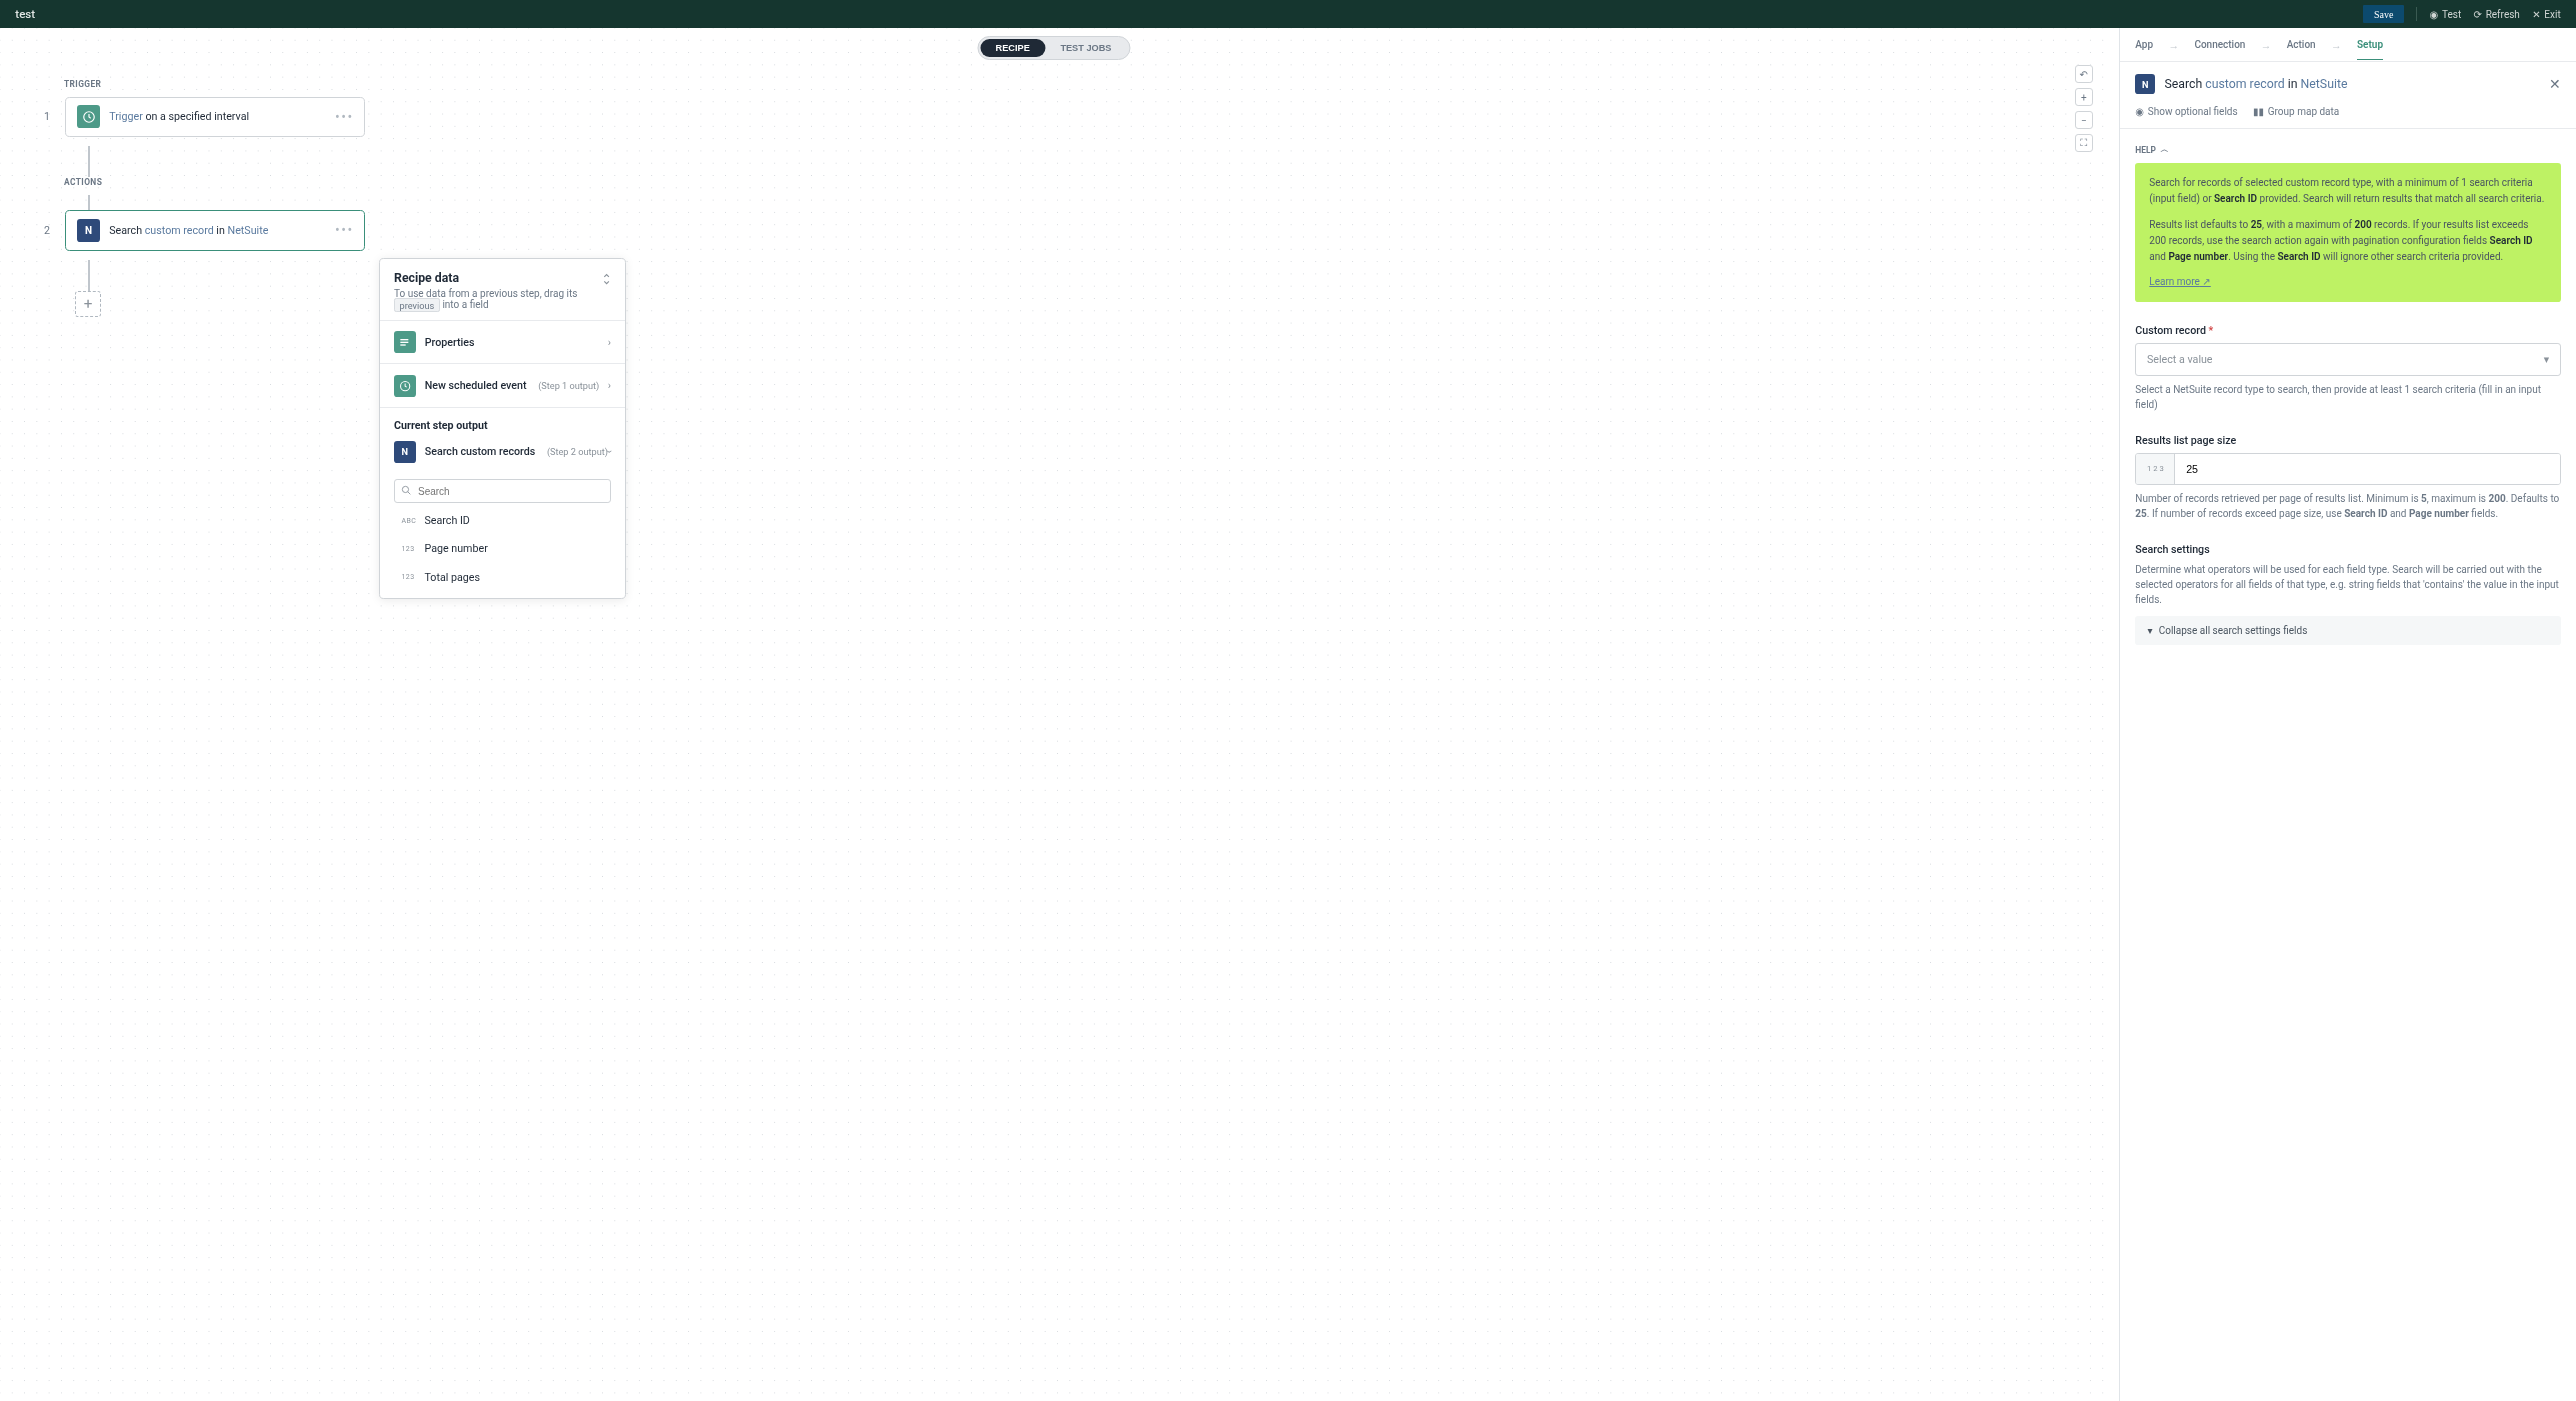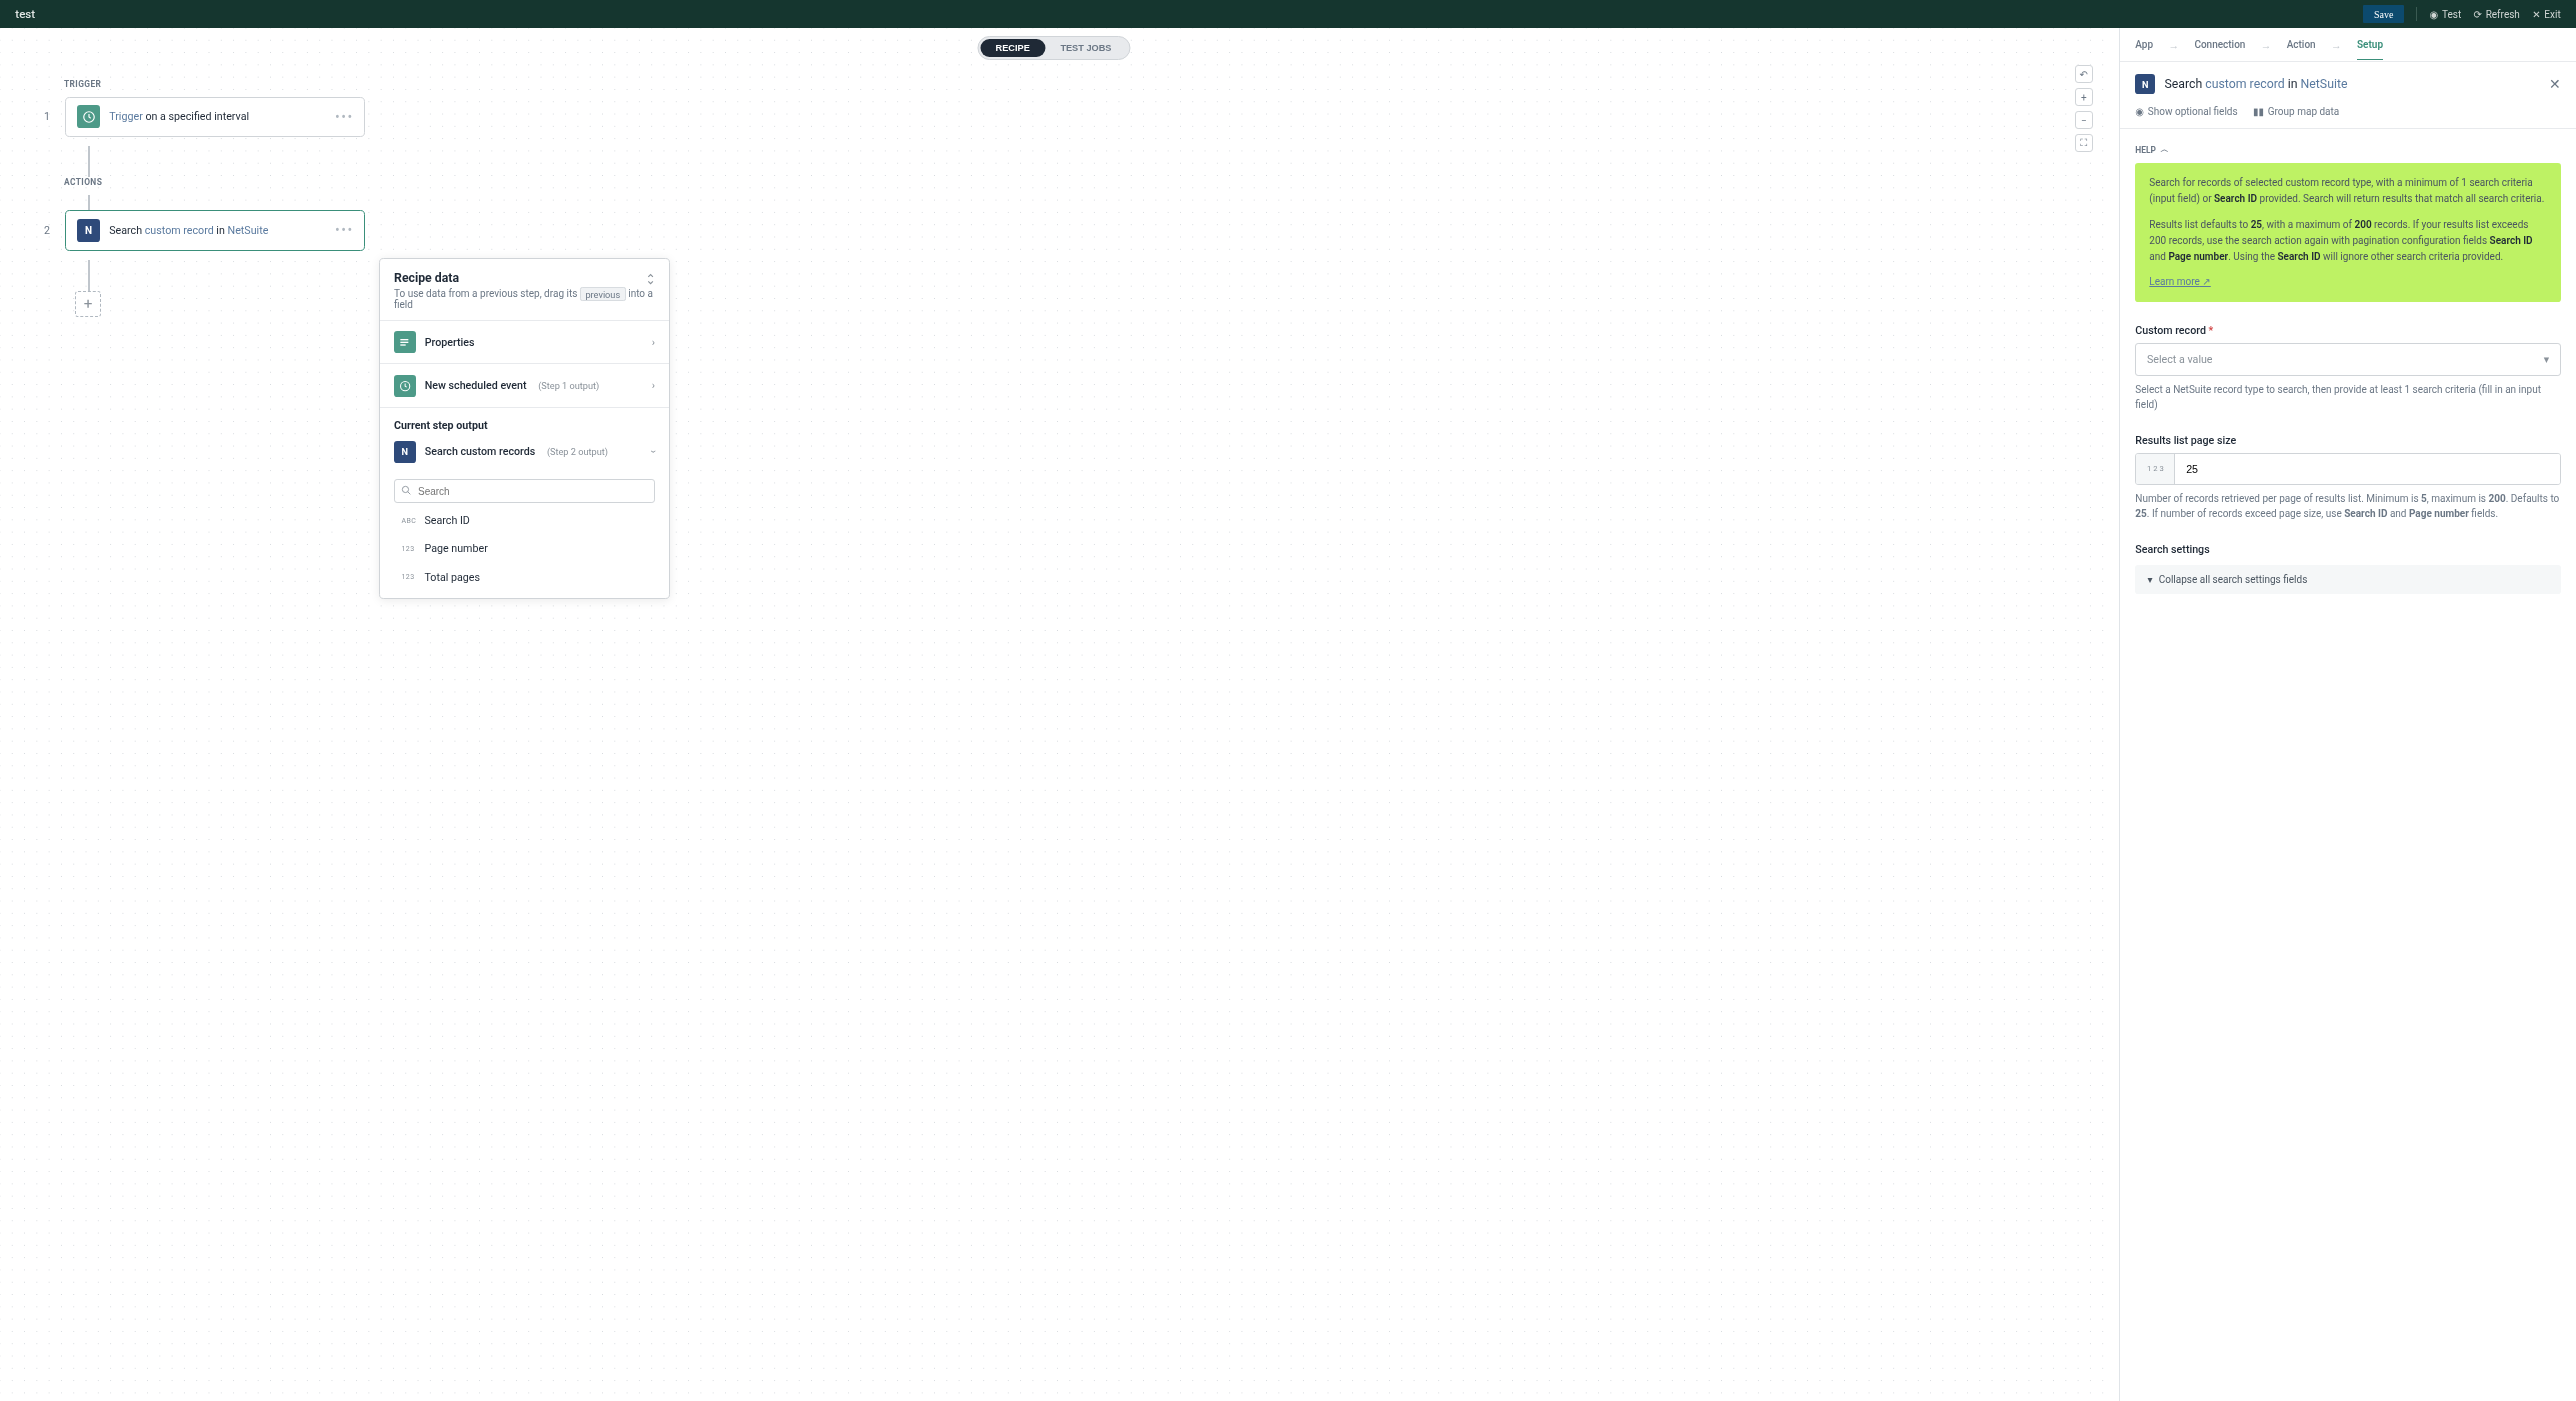--- a/index.html
+++ b/index.html
@@ -28,21 +28,21 @@
 .step-icon.ns { background: #2e4a7a; font-weight: 700; font-size: 10px; }
 .step-text { flex: 1; font-size: 10.7px; color: #1f2936; }
 .step-text .link { color: #5a7a9f; }
 .step-text .in { color: #1f2936; }
 .step-text .brand { color: #5a7a9f; }
 .step-menu { color: #b0b8c0; font-size: 14px; letter-spacing: 1.5px; cursor: pointer; }
 .connector { width: 1.5px; background: #c0c6cc; margin-left: 44px; }
 .connector.h20 { height: 15.3px; }
 .connector.h40 { height: 31px; }
 .add-step { width: 26px; height: 26px; border: 0.8px dashed #b0b8c0; border-radius: 3.1px; display: flex; align-items: center; justify-content: center; color: #8a929a; font-size: 15.3px; margin-left: 31px; cursor: pointer; background: #fff; }
-.data-panel { position: absolute; left: 379px; top: 230px; width: 291px; background: #fff; border: 0.8px solid #d0d4d8; border-radius: 4.6px; box-shadow: 0 1.5px 9.2px rgba(0,0,0,0.08); }
+.data-panel { position: absolute; left: 379px; top: 230px; width: 247px; background: #fff; border: 0.8px solid #d0d4d8; border-radius: 4.6px; box-shadow: 0 1.5px 9.2px rgba(0,0,0,0.08); }
 .dp-header { padding: 12.3px 14px 9.2px; position: relative; }
 .dp-title { font-size: 12.3px; font-weight: 700; margin-bottom: 3.1px; }
 .dp-sub { font-size: 10px; color: #6b7785; }
 .dp-sub .pill { background: #f0f2f4; border: 0.8px solid #d8dce0; border-radius: 2.3px; padding: 0.8px 4.6px; font-size: 9.2px; }
 .dp-collapse { position: absolute; top: 14px; right: 14px; color: #8a929a; cursor: pointer; }
 .dp-section { border-top: 0.8px solid #e8eaed; }
 .dp-item { padding: 10.7px 14px; display: flex; align-items: center; gap: 9.2px; cursor: pointer; position: relative; }
 .dp-item-icon { width: 21.5px; height: 21.5px; border-radius: 3.1px; display: flex; align-items: center; justify-content: center; color: #fff; }
 .dp-chevron { position: absolute; right: 14px; color: #8a929a; }
 .dp-item-text { font-size: 10.7px; font-weight: 500; }
@@ -285,20 +285,21 @@
           <div class="input-prefix">1 2 3</div>
           <input value="25" style="">
         </div>
         <div class="field-hint">
           <span>Number of records retrieved per page of results list. Minimum is </span><strong>5</strong><span>, maximum is </span><strong>200</strong><span>. Defaults to </span><strong>25</strong><span>. If number of records exceed page size, use </span><strong>Search ID</strong><span> and </span><strong>Page number</strong><span> fields.</span>
         </div>
       </div>
 
       <div class="field-group">
         <div class="field-label">Search settings</div>
+        <div class="field-hint" style="margin-top:0">Determine what operators will be used for each field type. Search will be carried out with the selected operators for all fields of that type, e.g. string fields that 'contains' the value in the input fields.</div>
         <div class="collapse-bar">
           <span>▾</span>
           <span>Collapse all search settings fields</span>
         </div>
       </div>
     </div>
   </div>
 </div>
 
 

